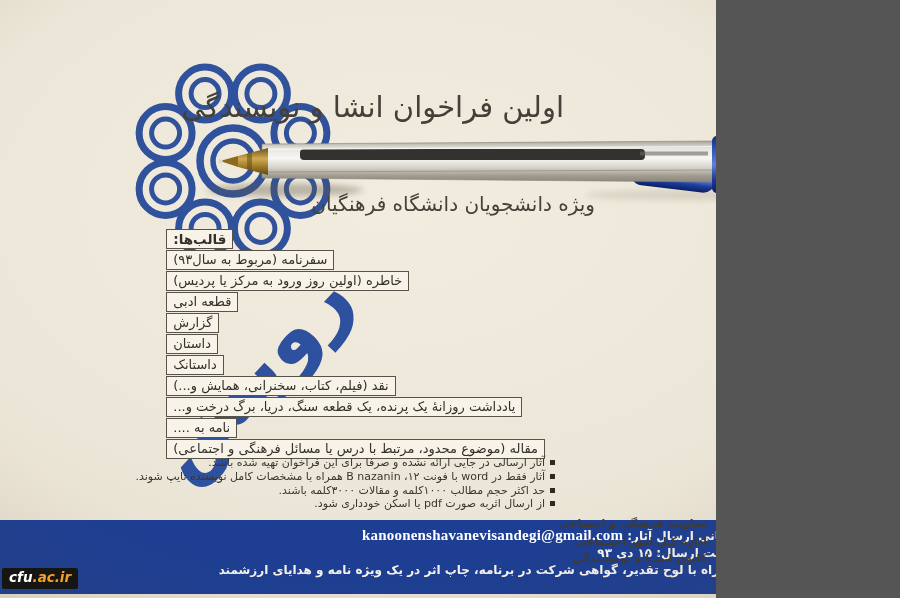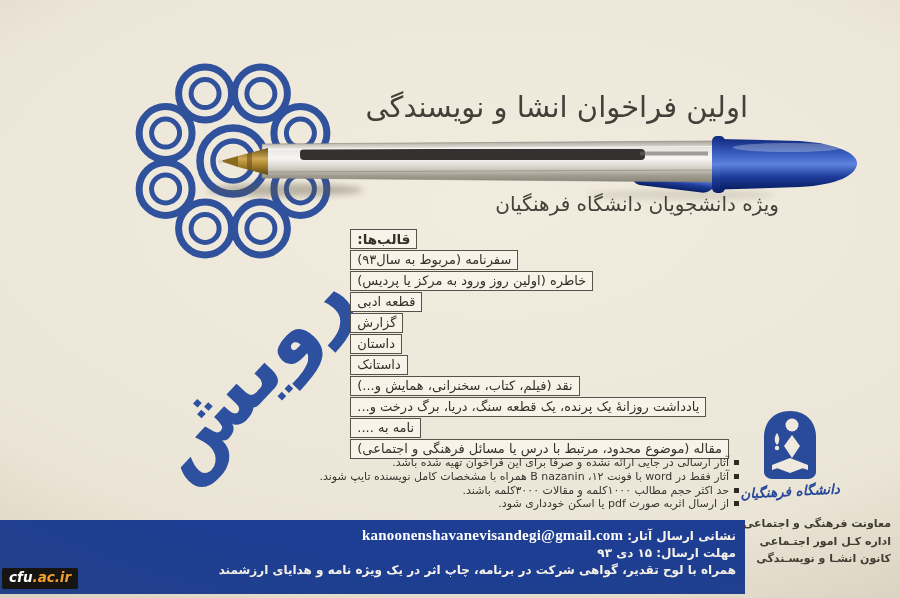--- a/index.html
+++ b/index.html
@@ -1,18 +1,18 @@
 <!DOCTYPE html>
 <html lang="fa"><head>
 <meta charset="utf-8">
 <style>
   html,body{margin:0;padding:0;background:#555;}
   *{box-sizing:border-box;font-family:"DejaVu Sans",sans-serif;}
   .poster{
-    position:relative;width:900px;height:598px;overflow:hidden;
+    position:relative;width:716px;height:598px;overflow:hidden;
     background:radial-gradient(ellipse 120% 90% at 55% 35%, #f2ecdf 0%, #ece6d8 55%, #e2dbc9 100%);
   }
   .vignette{position:absolute;inset:0;z-index:10;pointer-events:none;
     background:radial-gradient(ellipse 115% 95% at 52% 42%, rgba(0,0,0,0) 55%, rgba(96,80,52,0.20) 100%);}
   .artwork{position:absolute;z-index:1;}
   .circles{left:123px;top:51px;width:220px;height:220px;}
   .pen{left:200px;top:120px;width:680px;height:90px;}
   .title{position:absolute;z-index:3;top:90px;right:152px;direction:rtl;
     font-size:29px;color:#43403a;letter-spacing:0;white-space:nowrap;}
   .subtitle{position:absolute;z-index:3;top:192px;right:121px;direction:rtl;

